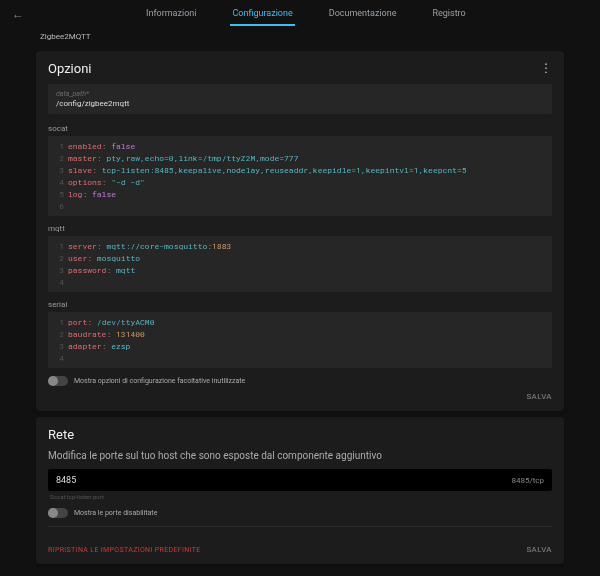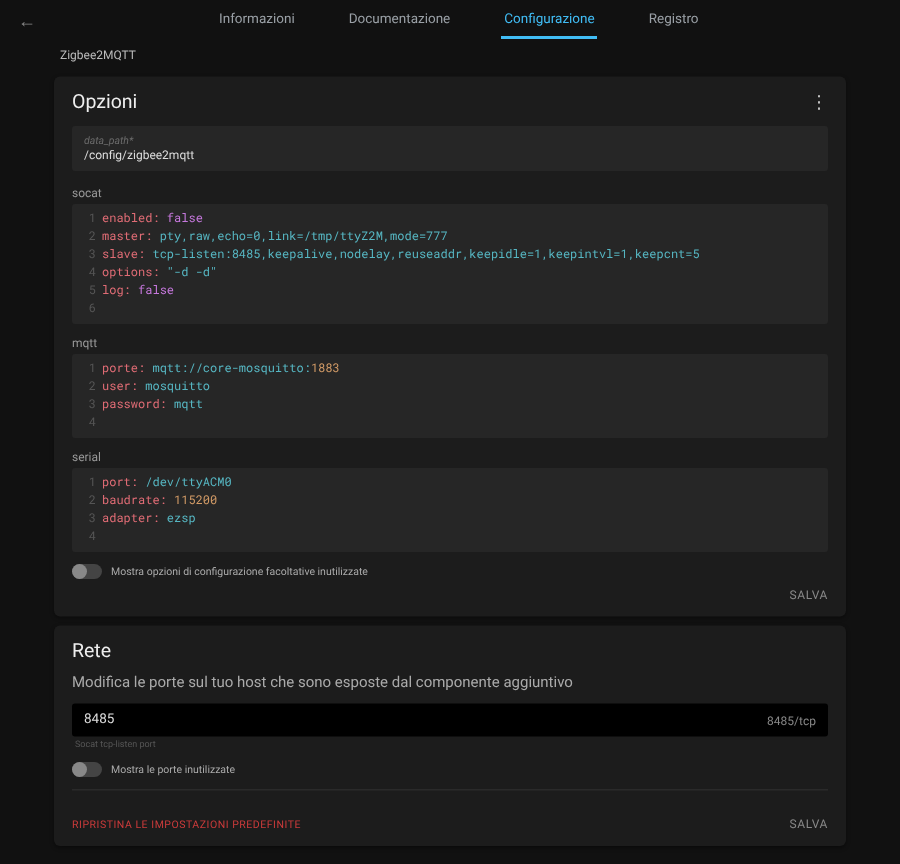--- a/index.html
+++ b/index.html
@@ -37,22 +37,22 @@
 .footer-row{display:flex;justify-content:space-between;align-items:center;margin-top:8px;padding-top:18px;border-top:1px solid #2a2a2a}
 .reset{color:#cc3b3b;font-size:7px;letter-spacing:.05em;cursor:pointer}
 </style>
 </head>
 <body>
 
 <div class="topbar">
   <span class="back">←</span>
   <div class="tabs">
     <div class="tab">Informazioni</div>
+    <div class="tab active">Configurazione</div>
     <div class="tab">Documentazione</div>
-    <div class="tab active">Configurazione</div>
     <div class="tab">Registro</div>
   </div>
 </div>
 
 <div class="breadcrumb">Zigbee2MQTT</div>
 
 <div class="card">
   <div class="card-head">
     <div class="card-title">Opzioni</div>
     <div class="menu-dots">⋮</div>
@@ -68,30 +68,30 @@
     <div><span class="gut">1</span><span class="key">enabled:</span> <span class="bool">false</span></div>
     <div><span class="gut">2</span><span class="key">master:</span> <span class="str">pty,raw,echo=0,link=/tmp/ttyZ2M,mode=777</span></div>
     <div><span class="gut">3</span><span class="key">slave:</span> <span class="str">tcp-listen:8485,keepalive,nodelay,reuseaddr,keepidle=1,keepintvl=1,keepcnt=5</span></div>
     <div><span class="gut">4</span><span class="key">options:</span> <span class="str">"-d -d"</span></div>
     <div><span class="gut">5</span><span class="key">log:</span> <span class="bool">false</span></div>
     <div><span class="gut">6</span></div>
   </div>
 
   <div class="section-label">mqtt</div>
   <div class="code">
-    <div><span class="gut">1</span><span class="key">porte:</span> <span class="str">mqtt://core-mosquitto:</span><span class="num">1883</span></div>
+    <div><span class="gut">1</span><span class="key">server:</span> <span class="str">mqtt://core-mosquitto:</span><span class="num">1883</span></div>
     <div><span class="gut">2</span><span class="key">user:</span> <span class="str">mosquitto</span></div>
     <div><span class="gut">3</span><span class="key">password:</span> <span class="str">mqtt</span></div>
     <div><span class="gut">4</span></div>
   </div>
 
   <div class="section-label">serial</div>
   <div class="code">
     <div><span class="gut">1</span><span class="key">port:</span> <span class="str">/dev/ttyACM0</span></div>
-    <div><span class="gut">2</span><span class="key">baudrate:</span> <span class="num">115200</span></div>
+    <div><span class="gut">2</span><span class="key">baudrate:</span> <span class="num">131400</span></div>
     <div><span class="gut">3</span><span class="key">adapter:</span> <span class="str">ezsp</span></div>
     <div><span class="gut">4</span></div>
   </div>
 
   <div class="toggle-row">
     <div class="toggle"></div>
     <div class="toggle-label">Mostra opzioni di configurazione facoltative inutilizzate</div>
   </div>
 
   <div class="actions">
@@ -106,20 +106,20 @@
   <div class="desc">Modifica le porte sul tuo host che sono esposte dal componente aggiuntivo</div>
 
   <div class="port-row">
     <div class="port-val">8485</div>
     <div class="port-lbl">8485/tcp</div>
   </div>
   <div class="port-sub">Socat tcp-listen port</div>
 
   <div class="toggle-row">
     <div class="toggle"></div>
-    <div class="toggle-label">Mostra le porte inutilizzate</div>
+    <div class="toggle-label">Mostra le porte disabilitate</div>
   </div>
 
   <div class="footer-row">
     <div class="reset">RIPRISTINA LE IMPOSTAZIONI PREDEFINITE</div>
     <div class="save">SALVA</div>
   </div>
 </div>
 
 </body></html>

